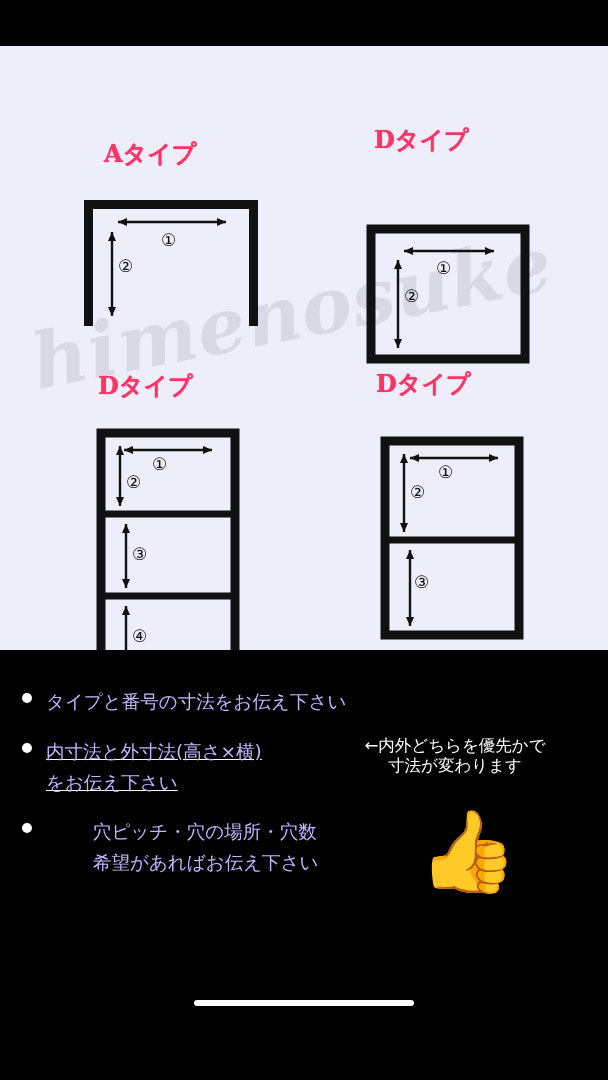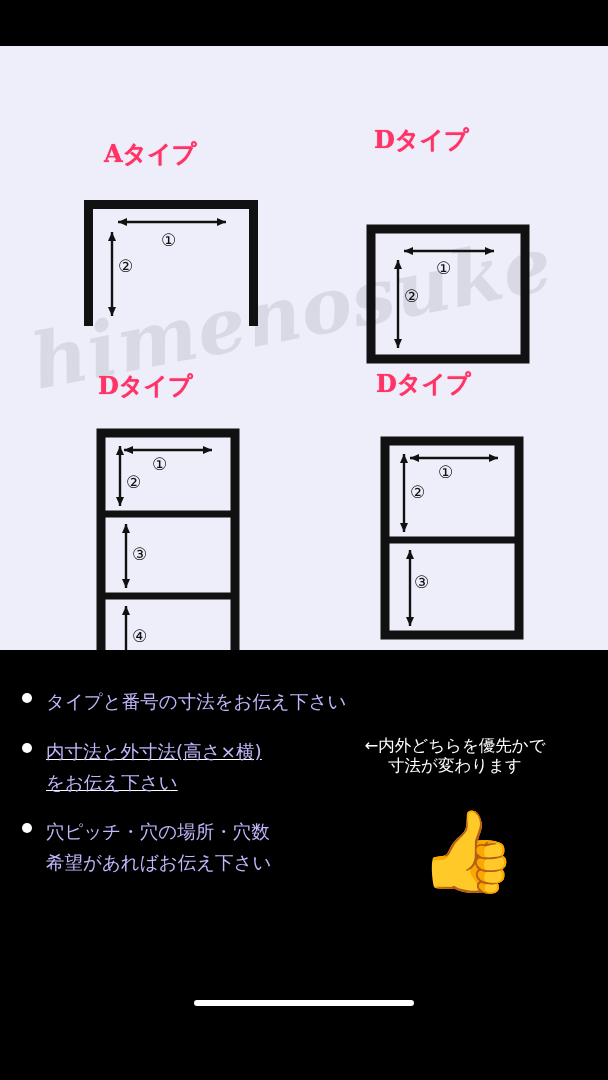--- a/index.html
+++ b/index.html
@@ -237,21 +237,21 @@
       <span class="bullet"></span>
       <span class="note-text">タイプと番号の寸法をお伝え下さい</span>
     </div>
 
     <div class="note-row" style="left:22px; top:86px; width:330px;text-decoration:underline;">
       <span class="bullet"></span>
       <span class="note-text">内寸法と外寸法(高さ×横)
 をお伝え下さい</span>
     </div>
 
-    <div class="note-row" style="left:22px; top:166px; width:360px;">
+    <div class="note-row" style="left:22px; top:166px; width:360px;gap:47px;">
       <span class="bullet"></span>
       <span class="note-text">穴ピッチ・穴の場所・穴数
 希望があればお伝え下さい</span>
     </div>
 
     <div class="side-note" style="left:320px; top:86px; width:270px;">←内外どちらを優先かで
 寸法が変わります</div>
 
   </div>
 

